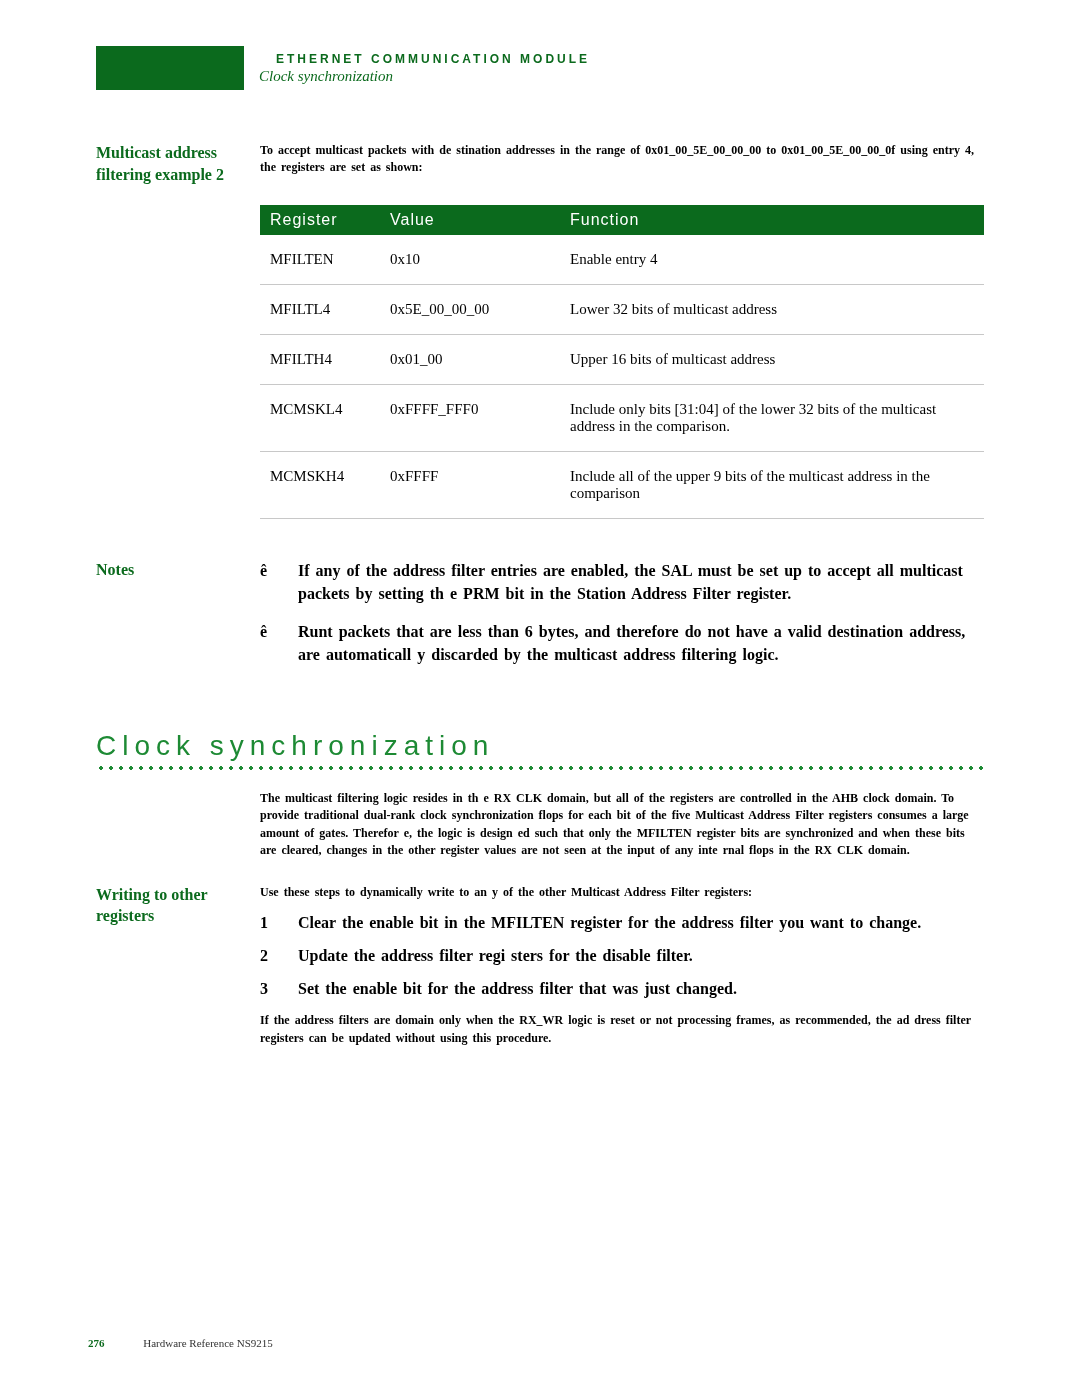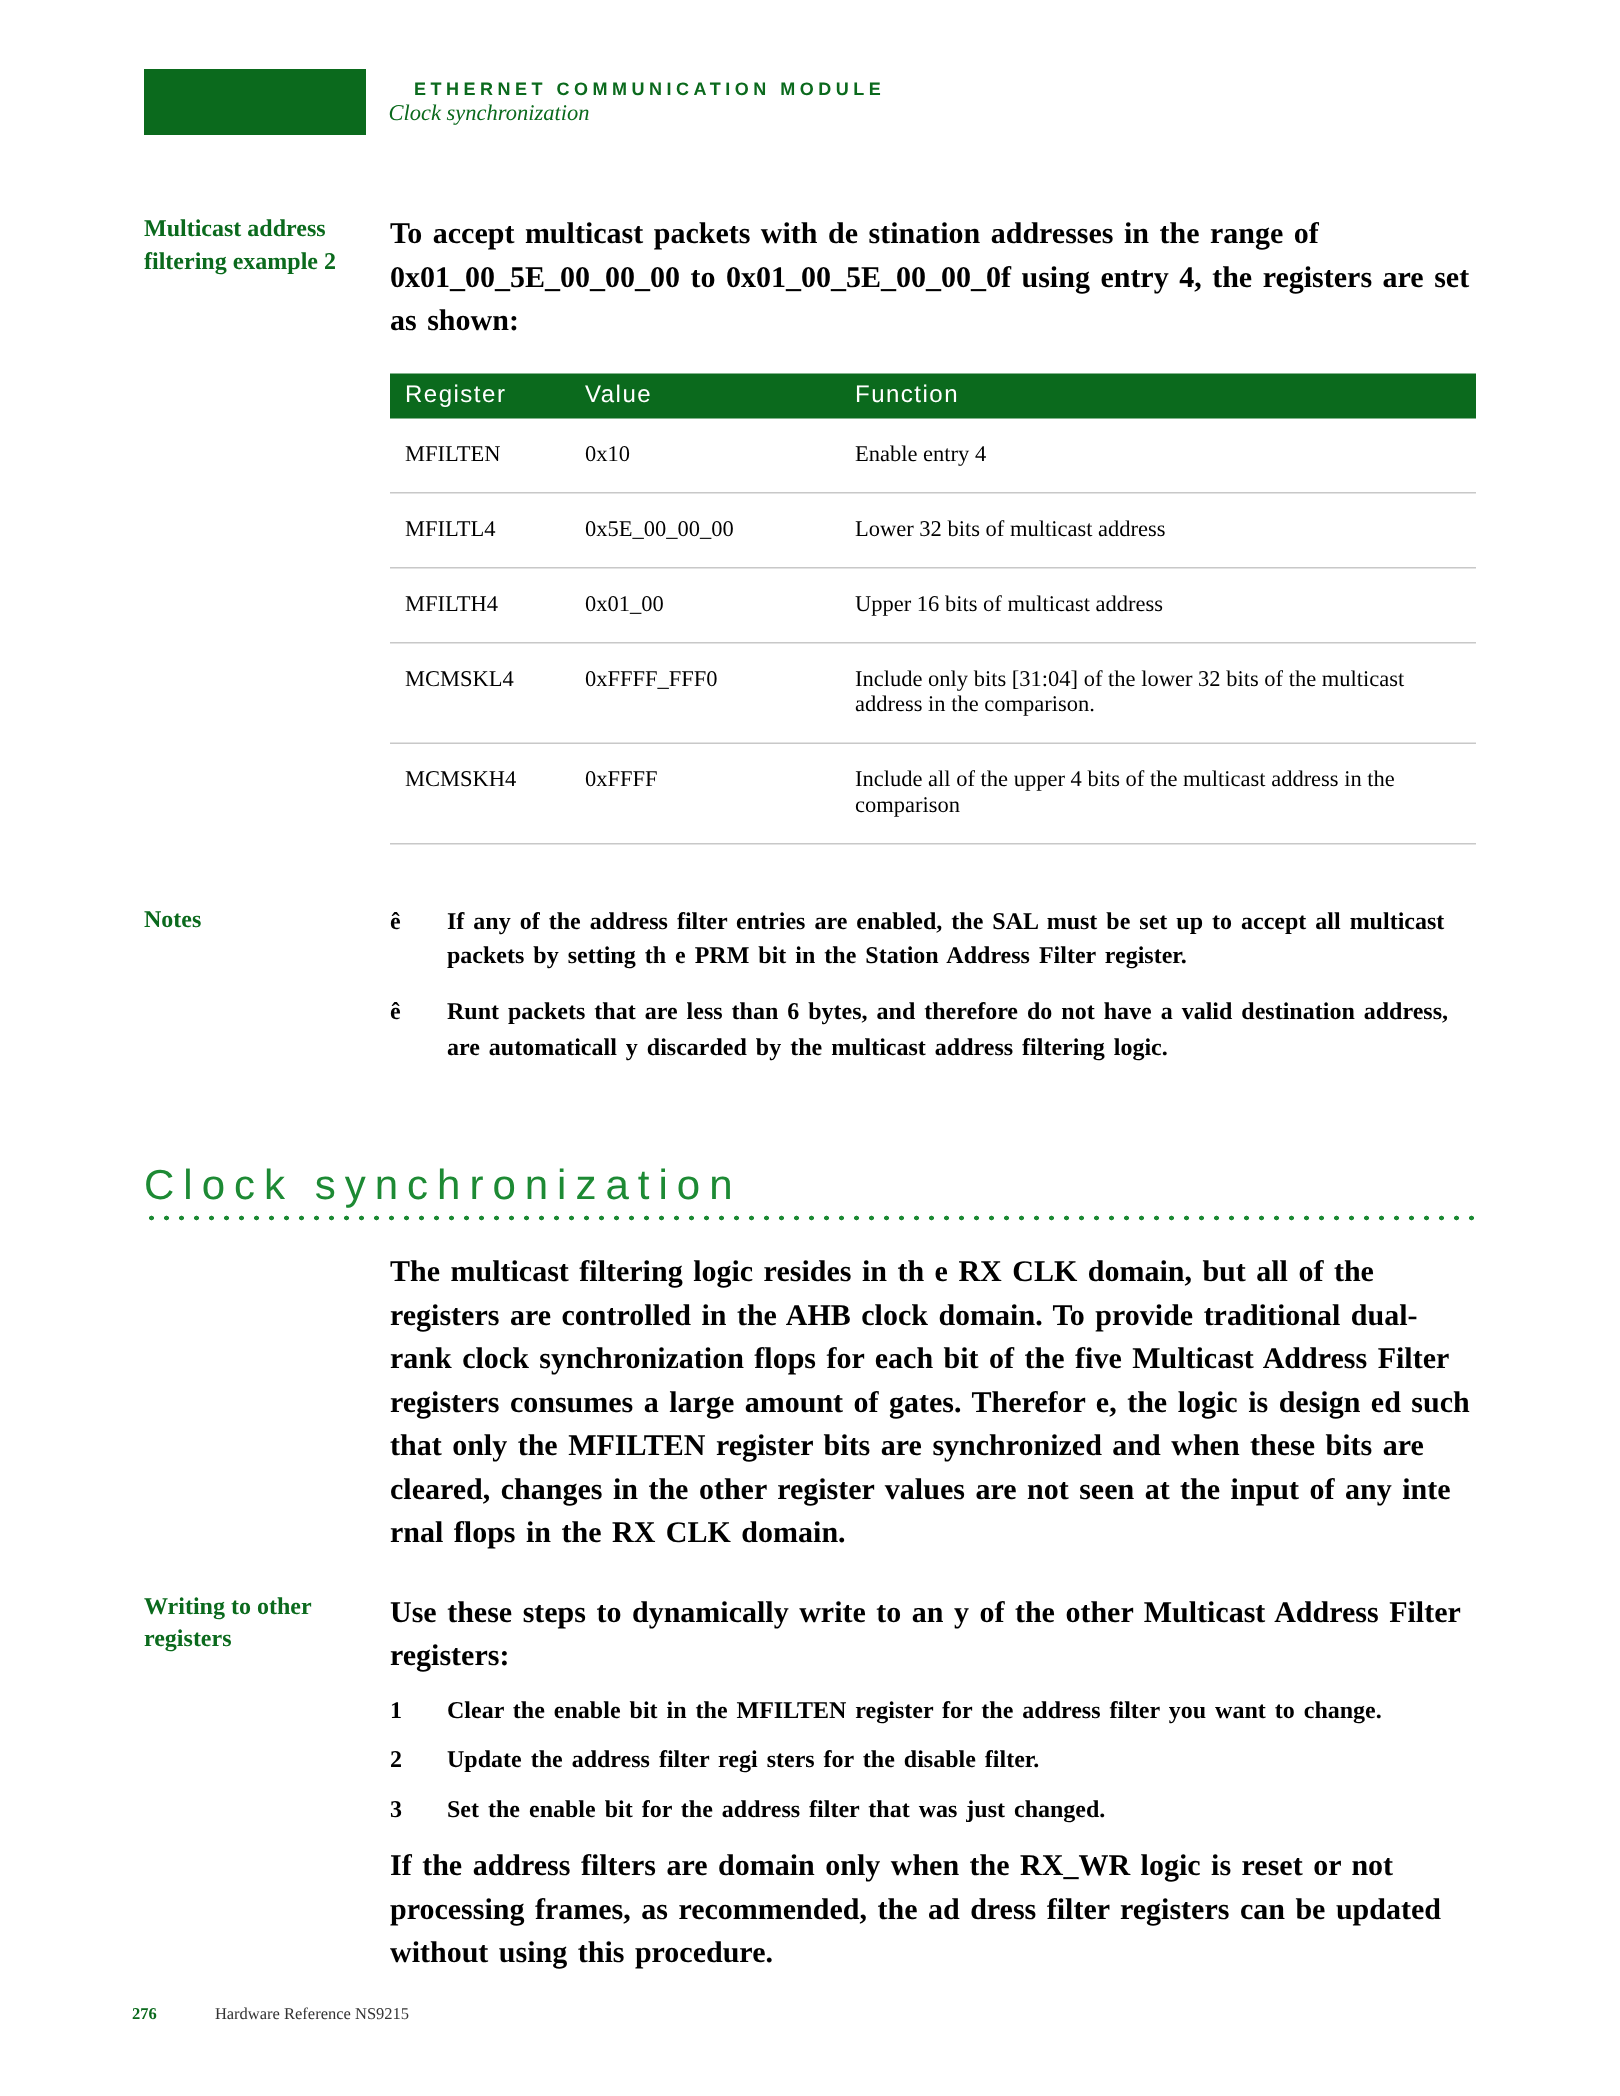--- a/index.html
+++ b/index.html
@@ -74,21 +74,21 @@
     color: var(--green);
     font-weight: bold;
     font-size: 16px;
     line-height: 1.35;
   }
   .main {
     flex: 1 1 auto;
   }
   .body-text {
     font-weight: bold;
-    font-size: 20px;
+    font-size: 12px;
     line-height: 1.45;
     word-spacing: 2px;
   }
 
   
   table.reg {
     width: 100%;
     border-collapse: collapse;
     margin-top: 12px;
     margin-bottom: 20px;
@@ -253,21 +253,21 @@
               <td>Upper 16 bits of multicast address</td>
             </tr>
             <tr>
               <td class="regname">MCMSKL4</td>
               <td>0xFFFF_FFF0</td>
               <td>Include only bits [31:04] of the lower 32 bits of the multicast address in the comparison.</td>
             </tr>
             <tr>
               <td class="regname">MCMSKH4</td>
               <td>0xFFFF</td>
-              <td>Include all of the upper 4 bits of the multicast address in the comparison</td>
+              <td>Include all of the upper 9 bits of the multicast address in the comparison</td>
             </tr>
           </tbody>
         </table>
       </div>
     </div>
 
     <div class="row" style="margin-top:20px;">
       <div class="side">
         <div class="side-label">Notes</div>
       </div>

